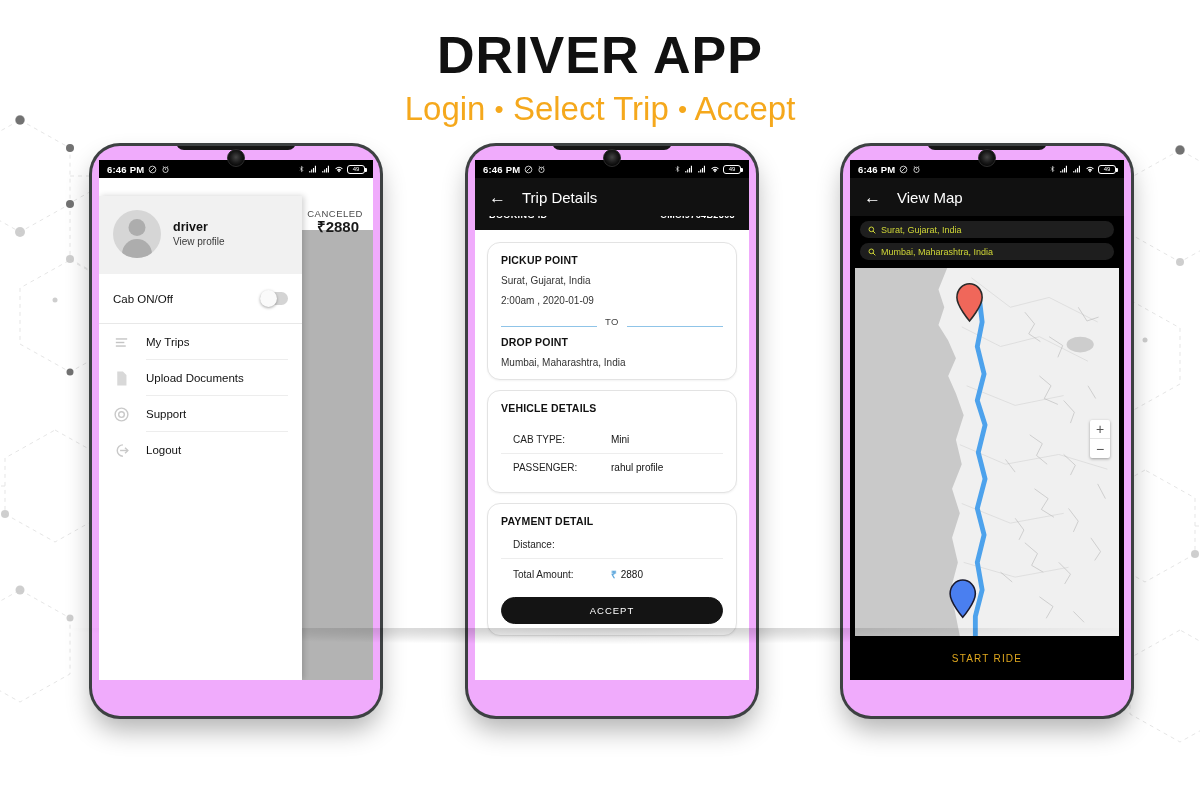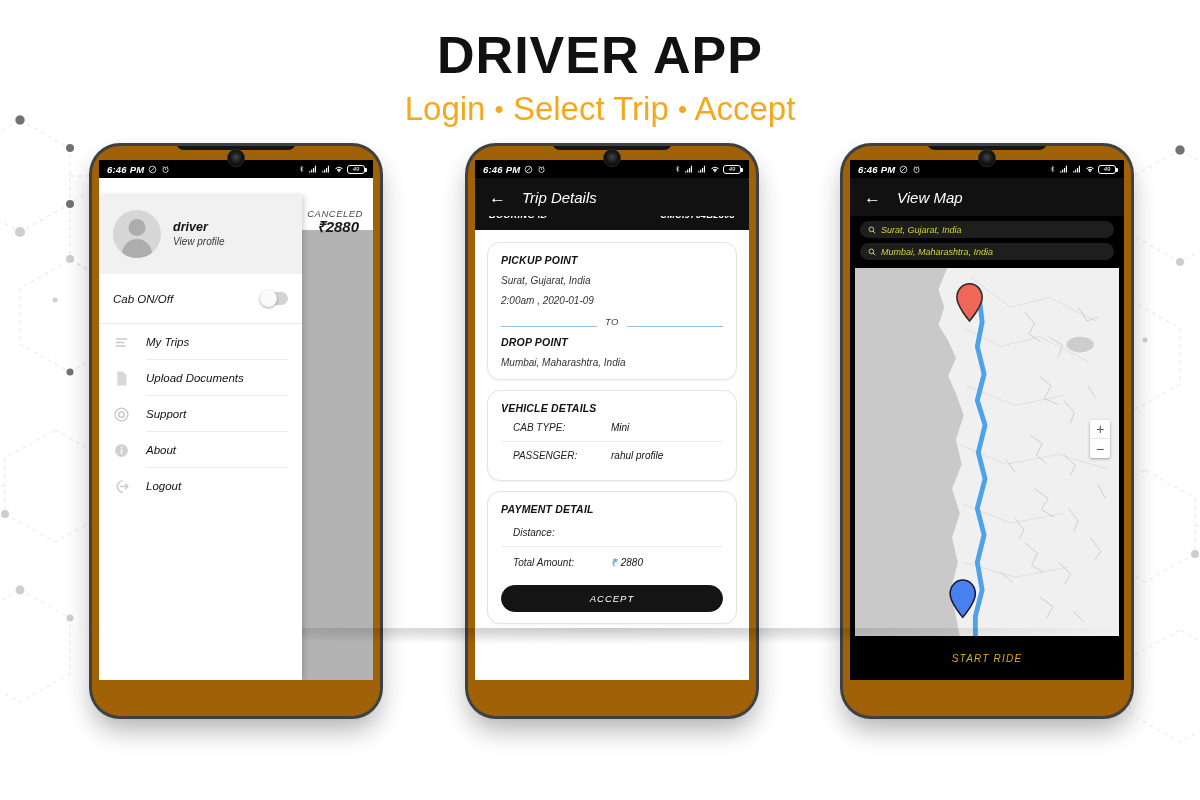--- a/index.html
+++ b/index.html
@@ -25,26 +25,25 @@
   .subtitle {
     font-size:33px; color:#f5a81c; margin-top:8px; line-height:1.1;
     font-weight:400;
   }
   .subtitle .dot { font-size:26px; vertical-align:2px; }
 
   
   .phone {
     position:absolute;
     width:288px; height:570px;
-    background:#a16207;
+    background:#f0abfc;
     border-radius:28px;
     box-shadow: 0 0 0 3px #3d4142, 0 14px 26px rgba(0,0,0,.30);
     padding:0;
     overflow:hidden;
-    font-style:italic;
   }
   .speaker-bar{
     position:absolute; top:-8px; left:50%; transform:translateX(-50%);
     width:120px; height:12px; background:#151515; border-radius:0 0 8px 8px;
   }
   .camera-dot{
     position:absolute; top:3px; left:50%; transform:translateX(-50%);
     width:18px; height:18px; border-radius:50%;
     background:radial-gradient(circle at 50% 45%, #444 0%, #1b1b1b 45%, #0a0a0a 70%, #2a2a2a 100%);
     border:1.5px solid #2c2c2c; z-index:30;
@@ -379,28 +378,20 @@
             <span class="mi-label">Upload Documents</span>
           </div>
           <div class="menu-item">
             <span class="mi-ico"><svg width="17" height="17" viewBox="0 0 24 24" fill="none" stroke="#c9c9c9" stroke-width="2">
                   <circle cx="12" cy="12" r="9"></circle>
                   <circle cx="12" cy="12" r="4"></circle>
                 </svg></span>
             <span class="mi-label">Support</span>
           </div>
           <div class="menu-item">
-            <span class="mi-ico"><svg width="17" height="17" viewBox="0 0 24 24" fill="#d0d0d0">
-                  <circle cx="12" cy="12" r="9"></circle>
-                  <rect x="11" y="10" width="2" height="7" fill="#fff"></rect>
-                  <rect x="11" y="6.5" width="2" height="2" fill="#fff"></rect>
-                </svg></span>
-            <span class="mi-label">About</span>
-          </div>
-          <div class="menu-item">
             <span class="mi-ico"><svg width="17" height="17" viewBox="0 0 24 24" fill="none" stroke="#c9c9c9" stroke-width="2">
                   <path d="M14 4a8 8 0 100 16"></path>
                   <line x1="10" y1="12" x2="21" y2="12"></line>
                   <polyline points="17,8 21,12 17,16"></polyline>
                 </svg></span>
             <span class="mi-label">Logout</span>
           </div>
         </div>
       </div>
     </div>
@@ -477,21 +468,21 @@
             <span class="ln"></span>
             <span class="tx">TO</span>
             <span class="ln"></span>
           </div>
           <div class="card-title">DROP POINT</div>
           <div class="card-line">Mumbai, Maharashtra, India</div>
         </div>
 
         <div class="card">
           <div class="card-title">VEHICLE DETAILS</div>
-          <div style="margin-top:0">
+          <div style="margin-top:12px">
             <div class="kv">
               <span class="k">CAB TYPE:</span>
               <span class="v">Mini</span>
             </div>
             <div class="kv">
               <span class="k">PASSENGER:</span>
               <span class="v">rahul profile</span>
             </div>
           </div>
         </div>

